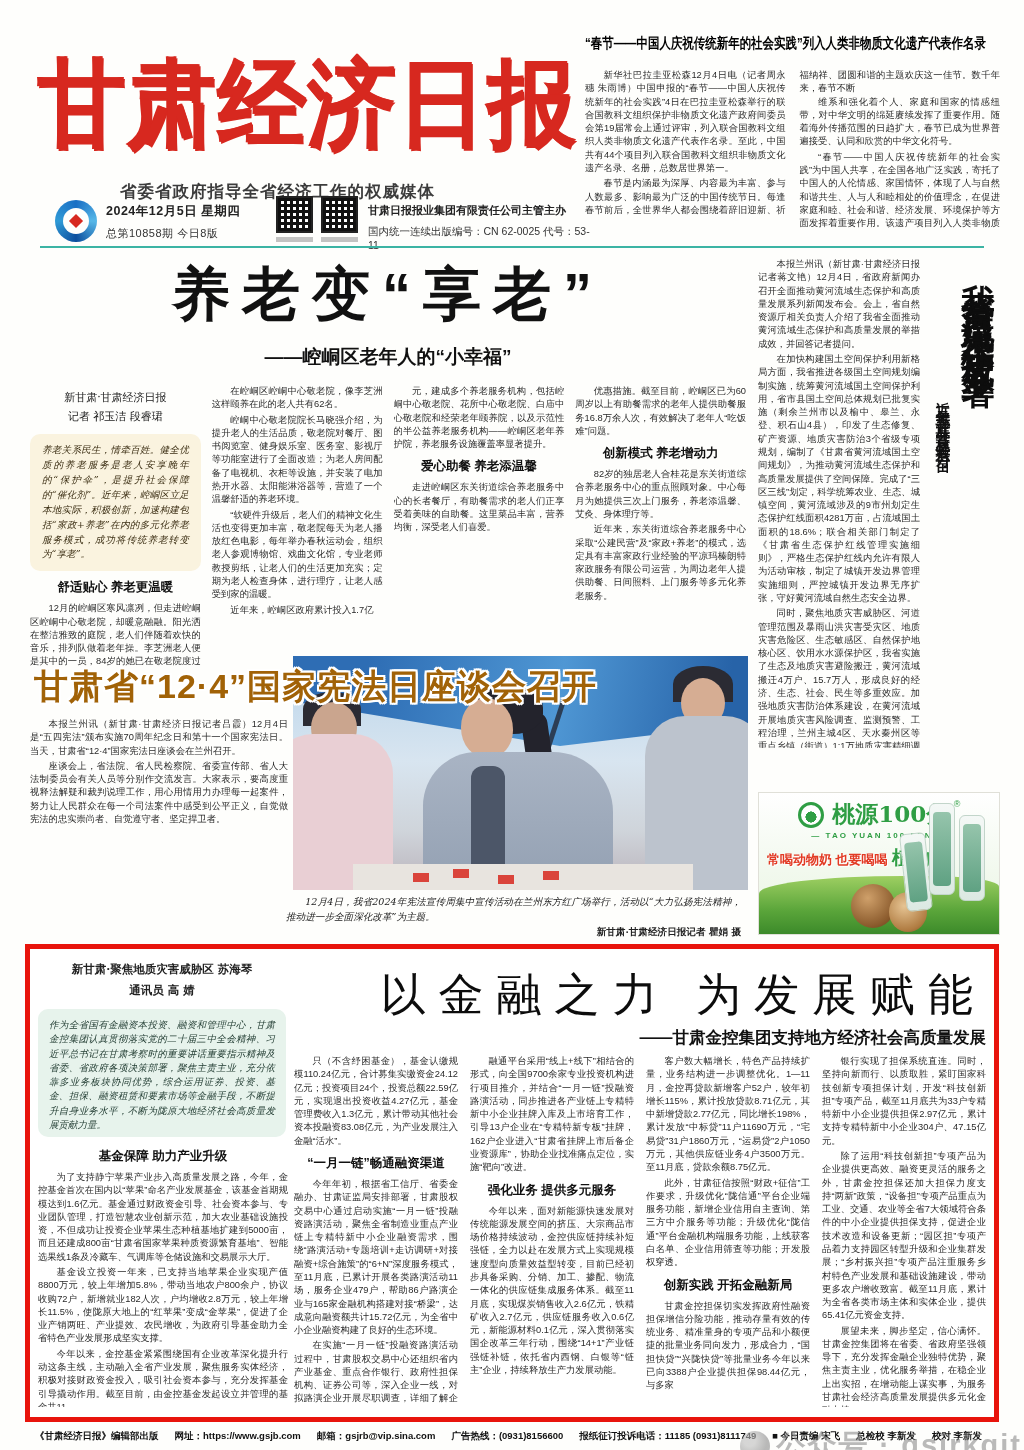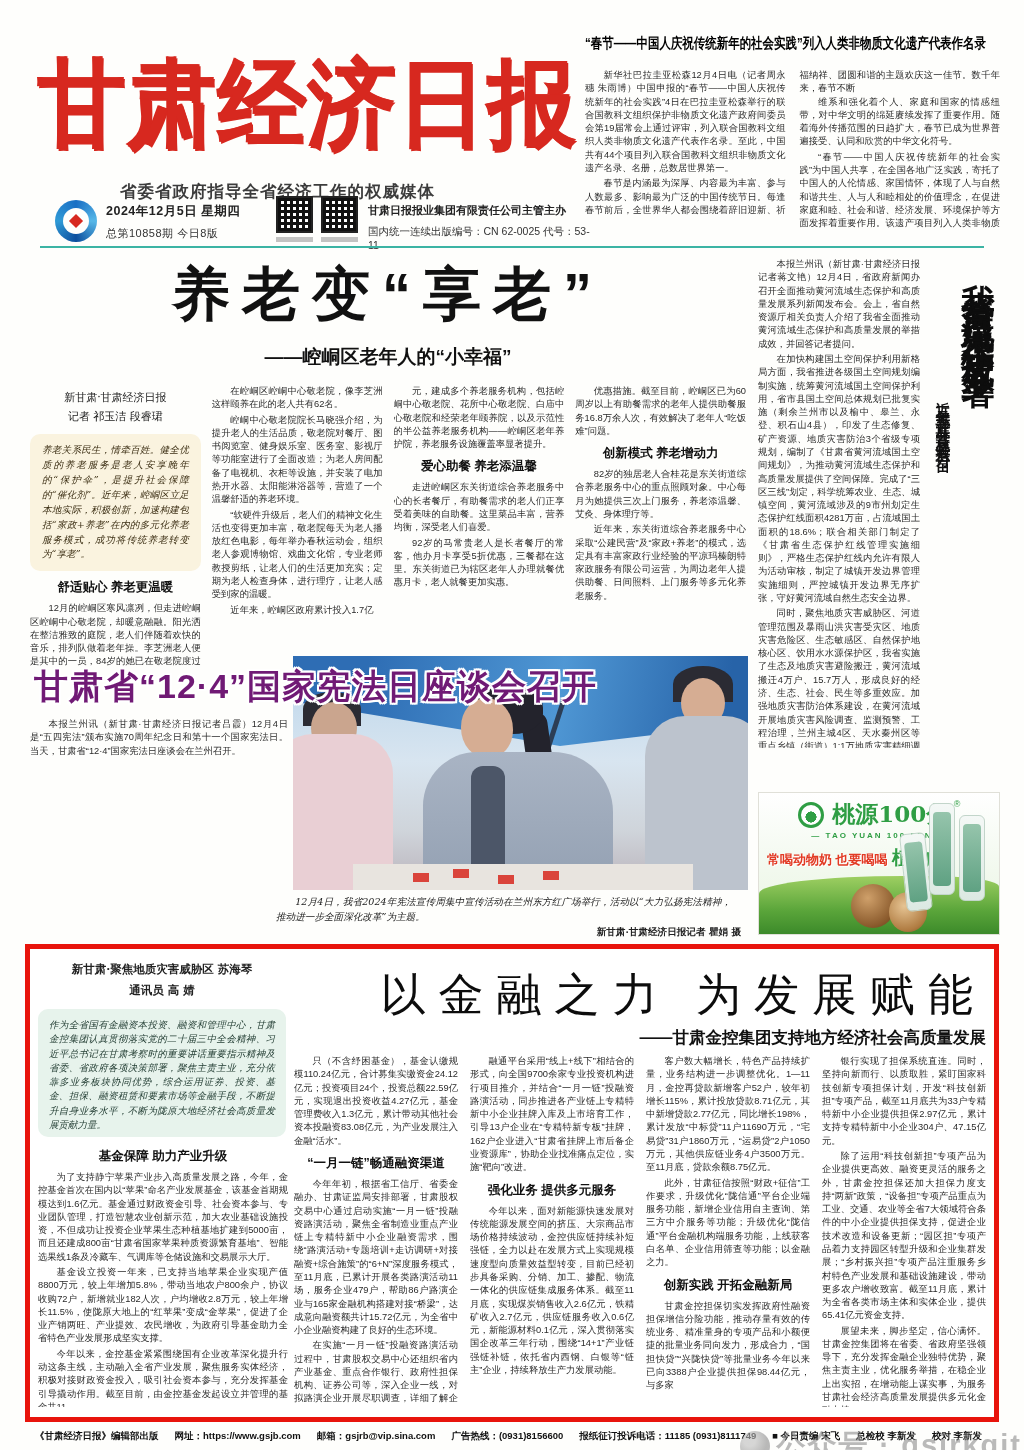--- a/index.html
+++ b/index.html
@@ -51,21 +51,21 @@
   .byline { font-family:"DejaVu Serif", serif; font-size:11px; text-align:center;
     line-height:1.7; color:#222; margin:4px 0 8px; }
   .intro-box { background:#faf3df; border-radius:10px; padding:9px 12px; margin-bottom:8px;
     font-family:"DejaVu Serif", serif; font-style:italic; font-size:9.6px; line-height:1.55;
     color:#3c2f14; text-align:justify; }
   .subhead { text-align:center; font-weight:bold; font-size:12.5px; color:#111; margin:7px 0 6px; }
 
   
   .consti { position:absolute; left:30px; top:656px; width:718px; height:286px; }
   .consti h1 { position:absolute; left:4px; top:8px; z-index:3; font-size:34px; font-weight:900;
-    letter-spacing:1px; color:#701a75; white-space:nowrap;
+    letter-spacing:1px; color:#a16207; white-space:nowrap;
     text-shadow:-2px 0 #fff,2px 0 #fff,0 -2px #fff,0 2px #fff,-2px -2px #fff,2px 2px #fff,2px -2px #fff,-2px 2px #fff;text-align:center; }
   .consti .textcol { position:absolute; left:0; top:62px; width:258px; height:222px; overflow:hidden; }
   .photo { position:absolute; left:263px; top:0; width:455px; height:234px; overflow:hidden;
     background:linear-gradient(180deg,#b9d4ea 0%,#d8e5f0 45%,#cfd4da 75%,#b9b2ba 100%); }
   .tent { position:absolute; left:-30px; top:-40px; width:540px; height:130px;
     background:linear-gradient(100deg,#2e6db4 20%,#4f97d4 55%,#2763a8 85%); 
     clip-path:polygon(0 0,100% 0,100% 78%,55% 100%,0 62%); }
   .pole { position:absolute; left:250px; top:40px; width:5px; height:120px; background:#2c3e55; transform:rotate(18deg); }
   .fig-pink { position:absolute; left:-20px; top:78px; width:120px; height:160px; border-radius:40px 40px 0 0;
     background:#e9cfd4; }
@@ -76,21 +76,21 @@
   .scarf { position:absolute; left:178px; top:110px; width:34px; height:110px; background:#4c5668; border-radius:12px; }
   .head-gray { position:absolute; left:168px; top:42px; width:52px; height:60px; border-radius:48% 52% 46% 50%; background:#d6ad93; }
   .hair-gray { position:absolute; left:176px; top:26px; width:74px; height:52px; border-radius:50% 50% 40% 40%; background:#23232c; }
   .ponytail { position:absolute; left:232px; top:56px; width:26px; height:74px; border-radius:12px; background:#23232c; transform:rotate(-8deg); }
   .fig-right { position:absolute; left:352px; top:60px; width:120px; height:176px; border-radius:40px 40px 0 0;
     background:#bcc3cd; }
   .head-right { position:absolute; left:388px; top:22px; width:44px; height:50px; border-radius:50%; background:#d6ad93; }
   .hair-right { position:absolute; left:380px; top:10px; width:60px; height:36px; border-radius:50% 50% 0 0; background:#2b2b33; }
   .table-strip { position:absolute; left:60px; bottom:0; width:340px; height:26px; background:#e8e4df; }
   .paper { position:absolute; bottom:8px; width:16px; height:9px; background:#d7281f; opacity:.85; }
-  .caption { position:absolute; left:246px; top:239px; width:455px; font-family:"DejaVu Serif", serif;
+  .caption { position:absolute; left:256px; top:239px; width:455px; font-family:"DejaVu Serif", serif;
     font-style:italic; font-size:9.6px; line-height:1.55; color:#222; text-align:justify; text-indent:2em; }
   .credit { position:absolute; left:263px; top:270px; width:448px; text-align:right;
     font-family:"DejaVu Serif", serif; font-size:9.6px; font-weight:bold; color:#222; }
 
   
   .yellow { position:absolute; left:758px; top:258px; width:242px; height:490px; display:flex; }
   .yellow .ytext { width:162px; height:100%; overflow:hidden; }
   .yellow .vsub { writing-mode:vertical-rl; font-size:14.5px; font-weight:bold; color:#111;
     letter-spacing:4px; padding-top:132px; width:28px; margin-left:4px; }
   .yellow .vhead { writing-mode:vertical-rl; font-size:33px; font-weight:900; color:#0d0d0d;
@@ -206,21 +206,20 @@
             <p class="txt">近年来，崆峒区政府累计投入1.7亿</p>
           </div>
       </div>
       <div class="col">
         <div>
             <p class="txt">元，建成多个养老服务机构，包括崆峒中心敬老院、花所中心敬老院、白庙中心敬老院和经荣老年颐养院，以及示范性的半公益养老服务机构——崆峒区老年养护院，养老服务设施覆盖率显著提升。</p>
           </div>
         <div class="subhead">爱心助餐  养老添温馨</div>
         <div>
             <p class="txt">走进崆峒区东关街道综合养老服务中心的长者餐厅，有助餐需求的老人们正享受着美味的自助餐。这里菜品丰富，营养均衡，深受老人们喜爱。</p>
-            <p class="txt">92岁的马常贵老人是长者餐厅的常客，他办月卡享受5折优惠，三餐都在这里。东关街道已为辖区老年人办理就餐优惠月卡，老人就餐更加实惠。</p>
           </div>
       </div>
       <div class="col">
         <div>
             <p class="txt">优惠措施。截至目前，崆峒区已为60周岁以上有助餐需求的老年人提供助餐服务16.8万余人次，有效解决了老年人“吃饭难”问题。</p>
           </div>
         <div class="subhead">创新模式  养老增动力</div>
         <div>
             <p class="txt">82岁的独居老人合桂花是东关街道综合养老服务中心的重点照顾对象。中心每月为她提供三次上门服务，养老添温馨、艾灸、身体理疗等。</p>
             <p class="txt">近年来，东关街道综合养老服务中心采取“公建民营”及“家政+养老”的模式，选定具有丰富家政行业经验的平凉玛榛朗特家政服务有限公司运营，为周边老年人提供助餐、日间照料、上门服务等多元化养老服务。</p>
@@ -247,20 +246,21 @@
       <div class="table-strip"></div>
       <div class="paper" style="left:120px;"></div>
       <div class="paper" style="left:160px;bottom:12px;"></div>
       <div class="paper" style="left:205px;bottom:6px;"></div>
       <div class="paper" style="left:250px;bottom:10px;"></div>
     </div>
     <h1>甘肃省“12·4”国家宪法日座谈会召开</h1>
     <div class="textcol">
       <div>
           <p class="txt">本报兰州讯（新甘肃·甘肃经济日报记者吕霞）12月4日是“五四宪法”颁布实施70周年纪念日和第十一个国家宪法日。当天，甘肃省“12·4”国家宪法日座谈会在兰州召开。</p>
+          <p class="txt">座谈会上，省法院、省人民检察院、省委宣传部、省人大法制委员会有关人员等分别作交流发言。大家表示，要高度重视释法解疑和裁判说理工作，用心用情用力办理每一起案件，努力让人民群众在每一个司法案件中感受到公平正义，自觉做宪法的忠实崇尚者、自觉遵守者、坚定捍卫者。</p>
         </div>
     </div>
     <div class="caption">12月4日，我省2024年宪法宣传周集中宣传活动在兰州东方红广场举行，活动以“大力弘扬宪法精神，推动进一步全面深化改革”为主题。</div>
     <div class="credit">新甘肃·甘肃经济日报记者 瞿娟 摄</div>
   </div>
 
   <div class="yellow">
     <div class="ytext">
       <div>
           <p class="txt">本报兰州讯（新甘肃·甘肃经济日报记者蒋文艳）12月4日，省政府新闻办召开全面推动黄河流域生态保护和高质量发展系列新闻发布会。会上，省自然资源厅相关负责人介绍了我省全面推动黄河流域生态保护和高质量发展的举措成效，并回答记者提问。</p>
@@ -329,21 +329,21 @@
             <p class="txt">融通平台采用“线上+线下”相结合的形式，向全国9700余家专业投资机构进行项目推介，并结合“一月一链”投融资路演活动，同步推进各产业链上专精特新中小企业挂牌入库及上市培育工作，引导13户企业在“专精特新专板”挂牌，162户企业进入“甘肃省挂牌上市后备企业资源库”，协助企业找准痛点定位，实施“靶向”改进。</p>
           </div>
         <div class="subhead">强化业务  提供多元服务</div>
         <div>
             <p class="txt">今年以来，面对新能源快速发展对传统能源发展空间的挤压、大宗商品市场价格持续波动，金控供应链持续补短强链，全力以赴在发展方式上实现规模速度型向质量效益型转变，目前已经初步具备采购、分销、加工、掺配、物流一体化的供应链集成服务体系。截至11月底，实现煤炭销售收入2.6亿元，铁精矿收入2.7亿元，供应链服务收入0.6亿元，新能源材料0.1亿元，深入贯彻落实国企改革三年行动，围绕“14+1”产业链强链补链，依托省内西钢、白银等“链主”企业，持续释放生产力发展动能。</p>
           </div>
       </div>
       <div class="col">
         <div>
             <p class="txt">客户数大幅增长，特色产品持续扩量，业务结构进一步调整优化。1—11月，金控再贷款新增客户52户，较年初增长115%，累计投放贷款8.71亿元，其中新增贷款2.77亿元，同比增长198%，累计发放“中标贷”11户11690万元，“宅易贷”31户1860万元，“运易贷”2户1050万元，其他供应链业务4户3500万元。至11月底，贷款余额8.75亿元。</p>
-            <p class="txt">此外，甘肃征信按照“财政+征信”工作要求，升级优化“陇信通”平台企业端服务功能，新增企业信用自主查询、第三方中介服务等功能；升级优化“陇信通”平台金融机构端服务功能，上线获客白名单、企业信用筛查等功能；以金融之力。</p>
+            <p class="txt">此外，甘肃征信按照“财政+征信”工作要求，升级优化“陇信通”平台企业端服务功能，新增企业信用自主查询、第三方中介服务等功能；升级优化“陇信通”平台金融机构端服务功能，上线获客白名单、企业信用筛查等功能；开发股权穿透。</p>
           </div>
         <div class="subhead">创新实践  开拓金融新局</div>
         <div>
             <p class="txt">甘肃金控担保切实发挥政府性融资担保增信分险功能，推动存量有效的传统业务、精准量身的专项产品和小额便捷的批量业务同向发力，形成合力，“国担快贷”“兴陇快贷”等批量业务今年以来已向3388户企业提供担保98.44亿元，与多家</p>
           </div>
       </div>
       <div class="col">
         <div>
             <p class="txt">银行实现了担保系统直连。同时，坚持向新而行、以质取胜，紧盯国家科技创新专项担保计划，开发“科技创新担”专项产品，截至11月底共为33户专精特新中小企业提供担保2.97亿元，累计支持专精特新中小企业304户、47.15亿元。</p>
             <p class="txt">除了运用“科技创新担”专项产品为企业提供更高效、融资更灵活的服务之外，甘肃金控担保还加大担保力度支持“两新”政策，“设备担”专项产品重点为工业、交通、农业等全省7大领域符合条件的中小企业提供担保支持，促进企业技术改造和设备更新；“园区担”专项产品着力支持园区转型升级和企业集群发展；“乡村振兴担”专项产品注重服务乡村特色产业发展和基础设施建设，带动更多农户增收致富。截至11月底，累计为全省各类市场主体和实体企业，提供65.41亿元资金支持。</p>

